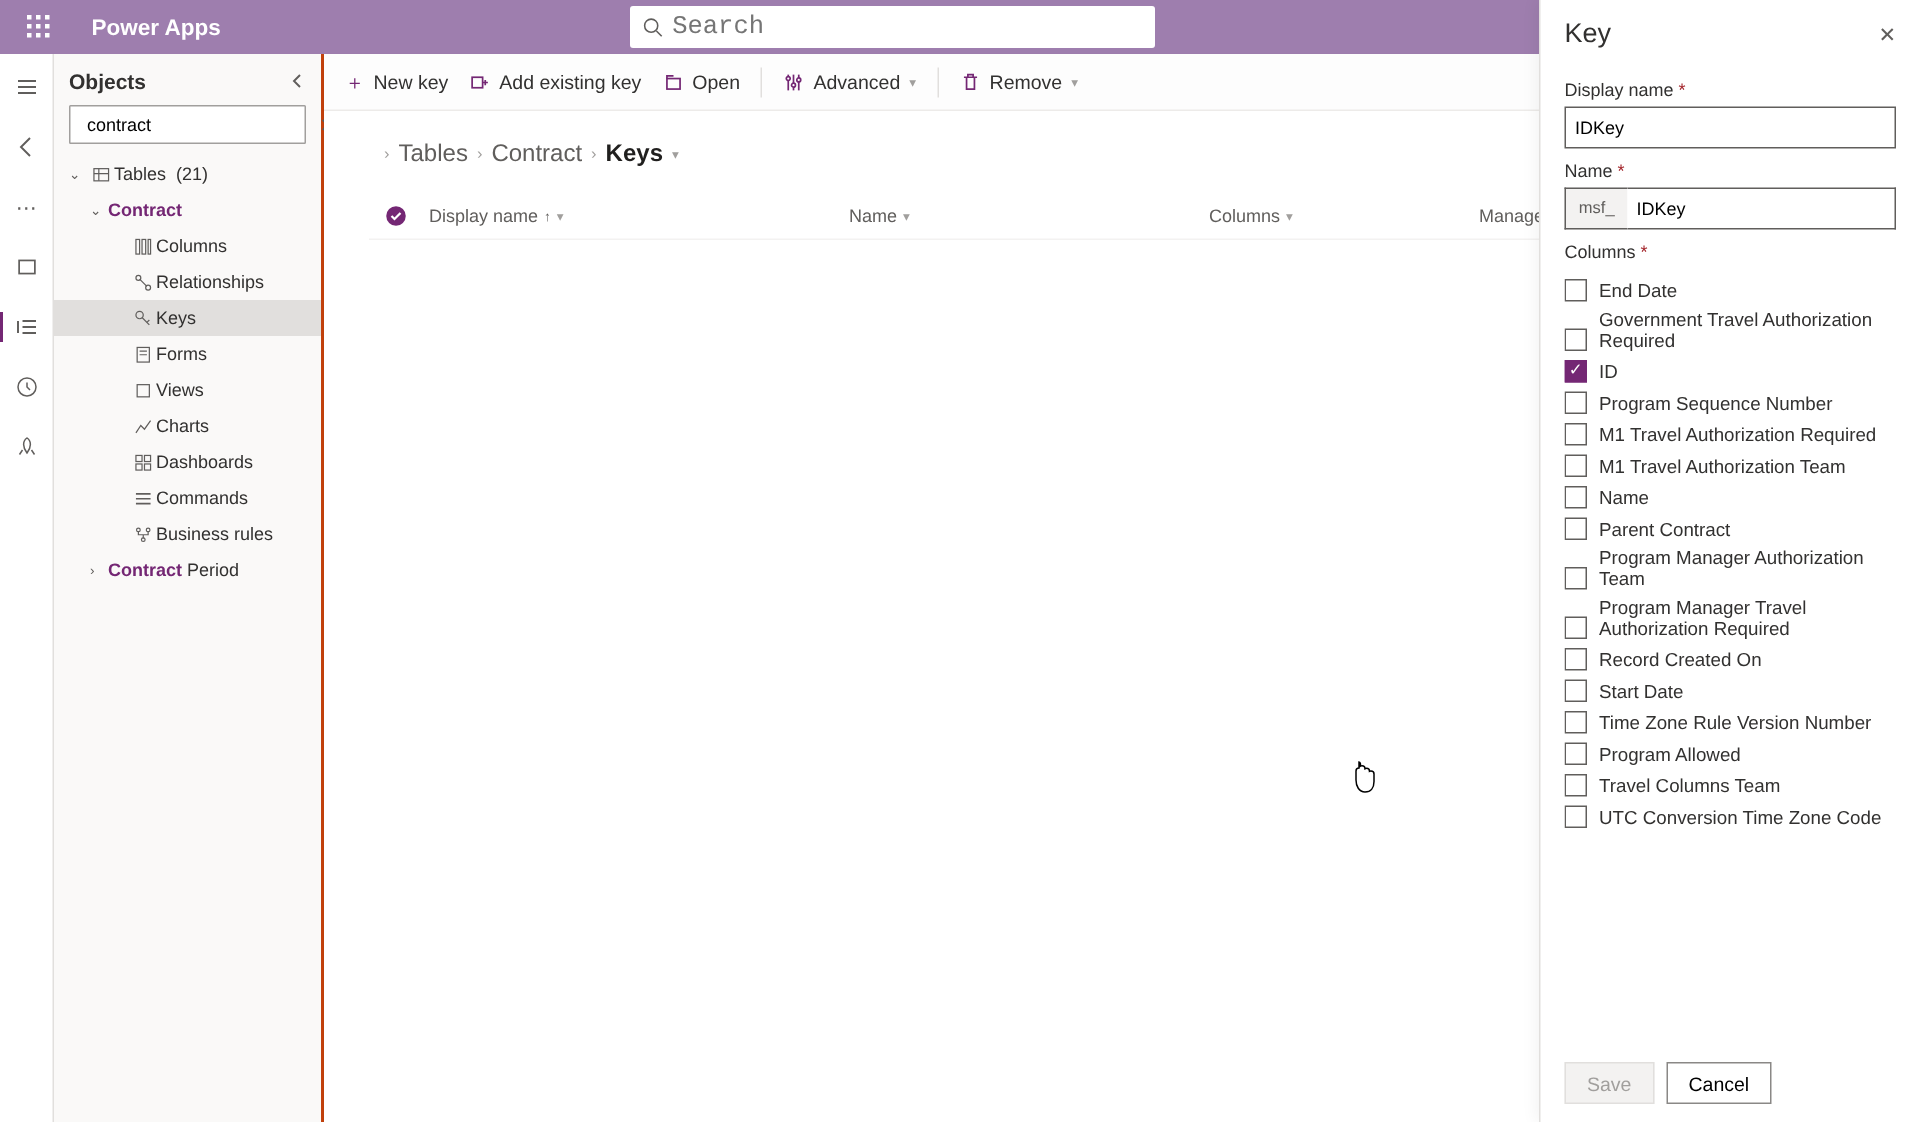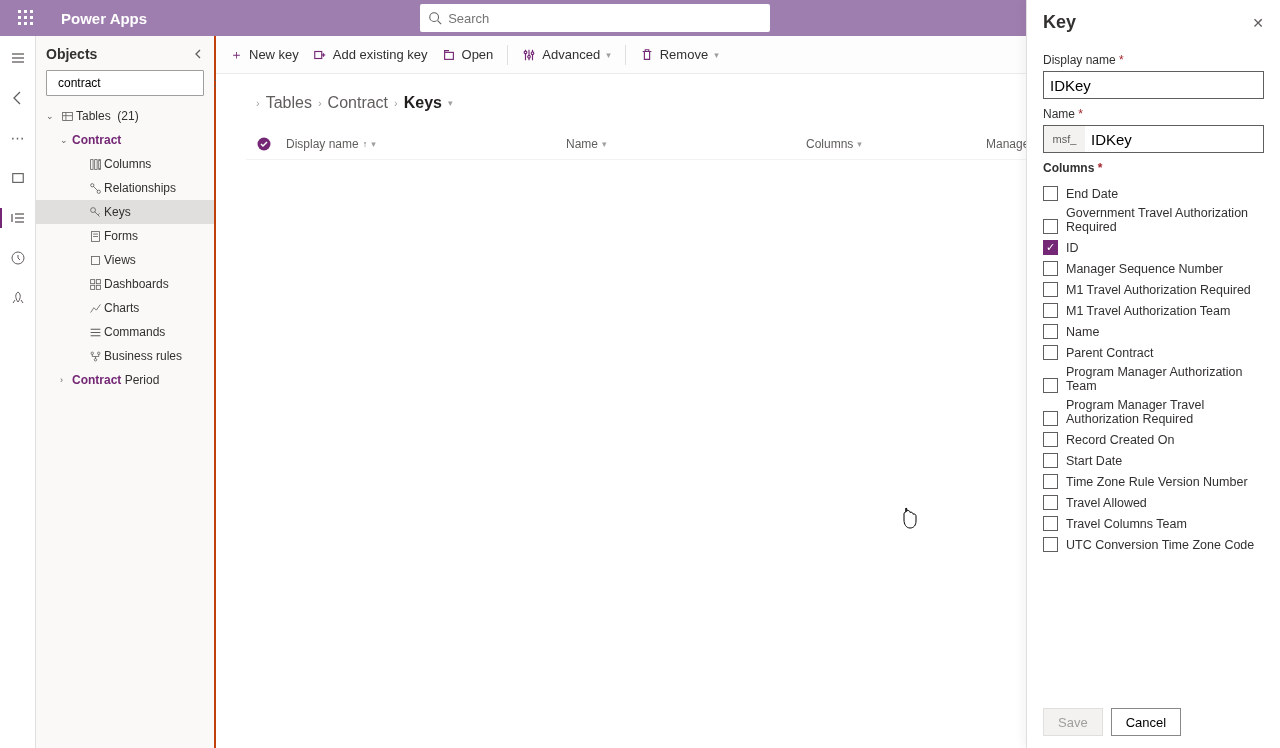--- a/index.html
+++ b/index.html
@@ -2,21 +2,21 @@
 <html><head>
 <meta charset="utf-8">
 <style>
   * { box-sizing: border-box; margin: 0; padding: 0; }
   body { font-family: 'Segoe UI', Arial, sans-serif; font-size: 13px; color: #323130; overflow: hidden; width: 1280px; height: 748px; position: relative; background: #fff; }
   
   .header { background: #9e7eae; height: 36px; display: flex; align-items: center; color: #fff; padding: 0 8px; gap: 13px; }
   .header-waffle { width: 36px; height: 36px; display: flex; align-items: center; justify-content: center; cursor: pointer; }
   .header-title { font-size: 15px; font-weight: 600; margin-left: 4px; }
   .header-search { flex: 0 0 350px; margin-left: 260px; height: 28px; background: #fff; border-radius: 2px; display: flex; align-items: center; padding: 0 8px; }
-  .header-search input { flex: 1; border: none; outline: none; font-size: 13px; background: transparent; }
+  .header-search input { flex: 1; border: none; outline: none; font-size: 17px; background: transparent; font-family: Liberation Mono, monospace; }
   .header-right { margin-left: auto; display: flex; align-items: center; font-size: 10px; gap: 10px;}
   .env-block { display: flex; align-items: center; gap: 6px;}
   .env-text { text-align: left; line-height: 1.1; }
 
   .body-row { display: flex; height: calc(748px - 36px); }
   
   .leftrail { width: 36px; background: #fff; border-right: 1px solid #e1dfdd; display: flex; flex-direction: column; align-items: center; padding-top: 8px; gap: 12px; }
   .leftrail-item { width: 28px; height: 28px; display: flex; align-items: center; justify-content: center; cursor: pointer; color: #605e5c; position: relative; }
   .leftrail-item.active::before { content: ''; position: absolute; left: -4px; width: 2px; height: 20px; background: #742774; }
   
@@ -54,25 +54,25 @@
   .gh-display { width: 280px; }
   .gh-name { width: 240px; }
   .gh-columns { width: 180px; }
   .gh-managed { width: 100px; }
   .sort-up { font-size: 9px; }
   .chev-down-sm { font-size: 9px; color: #a19f9d; }
 
   
   .flyout { position: absolute; top: 0; right: 0; width: 254px; height: 100%; background: #fff; border-left: 1px solid #e1dfdd; box-shadow: -3px 0 10px rgba(0,0,0,0.05); display: flex; flex-direction: column; padding: 12px 16px; }
   .flyout-header { display: flex; justify-content: space-between; align-items: center; margin-bottom: 12px; }
-  .flyout-title { font-size: 18px; font-weight: 700; }
+  .flyout-title { font-size: 18px; font-weight: 400; }
   .close-x { cursor: pointer; color: #605e5c; font-size: 14px; }
   .form-label { font-size: 12px; margin-bottom: 4px; margin-top: 8px;}
   .req { color: #a4262c; }
-  .form-input { width: 100%; height: 28px; border: 1px solid #605e5c; padding: 0 6px; font-size: 15px; outline: none;}
+  .form-input { width: 100%; height: 28px; border: 1px solid #605e5c; padding: 0 6px; font-size: 12px; outline: none;}
   .name-row { display: flex; }
   .name-prefix { width: 42px; height: 28px; border: 1px solid #605e5c; border-right: none; background: #f3f2f1; display: flex; align-items: center; justify-content: center; font-size: 11px; color: #605e5c; }
   .name-row input { flex: 1; border-left: none;}
   
   .columns-list { margin-top: 6px; flex: 1; overflow: auto; }
   .chk-row { display: flex; align-items: flex-end; gap: 8px; margin-bottom: 5px; font-size: 12.5px; }
   .chk { width: 15px; height: 15px; border: 1px solid #605e5c; flex-shrink: 0; margin-top: 1px; display: flex; align-items: center; justify-content: center; cursor: pointer;}
   .chk.checked { background: #742774; border-color: #742774; }
   .chk.checked::after { content: '✓'; color: #fff; font-size: 11px; line-height: 1;}
   
@@ -243,35 +243,35 @@
             <span class="tree-icon">
               <svg width="13" height="13" viewBox="0 0 16 16" fill="none" stroke="#605e5c" stroke-width="1">
                 <rect x="3" y="3" width="10" height="10"></rect>
               </svg>
             </span>
             <span class="tree-label">Views</span>
           </div>
         <div class="tree-row">
             <span class="tree-icon">
               <svg width="13" height="13" viewBox="0 0 16 16" fill="none" stroke="#605e5c" stroke-width="1">
+                <path d="M2 13L6 7l3 3 5-7"></path>
+              </svg>
+            </span>
+            <span class="tree-label">Charts</span>
+          </div>
+        <div class="tree-row">
+            <span class="tree-icon">
+              <svg width="13" height="13" viewBox="0 0 16 16" fill="none" stroke="#605e5c" stroke-width="1">
                 <rect x="2" y="2" width="5" height="5"></rect>
                 <rect x="9" y="2" width="5" height="5"></rect>
                 <rect x="2" y="9" width="5" height="5"></rect>
                 <rect x="9" y="9" width="5" height="5"></rect>
               </svg>
             </span>
             <span class="tree-label">Dashboards</span>
-          </div>
-        <div class="tree-row">
-            <span class="tree-icon">
-              <svg width="13" height="13" viewBox="0 0 16 16" fill="none" stroke="#605e5c" stroke-width="1">
-                <path d="M2 13L6 7l3 3 5-7"></path>
-              </svg>
-            </span>
-            <span class="tree-label">Charts</span>
           </div>
         <div class="tree-row">
             <span class="tree-icon">
               <svg width="13" height="13" viewBox="0 0 16 16" stroke="#605e5c" stroke-width="1.3">
                 <line x1="2" y1="4" x2="14" y2="4"></line>
                 <line x1="2" y1="8" x2="14" y2="8"></line>
                 <line x1="2" y1="12" x2="14" y2="12"></line>
               </svg>
             </span>
             <span class="tree-label">Commands</span>
@@ -391,37 +391,37 @@
     <span class="flyout-title">Key</span>
     <span class="close-x">✕</span>
   </div>
   <div class="form-label"><span>Display name</span> <span class="req">*</span></div>
   <input class="form-input" type="text" value="IDKey" style="">
   <div class="form-label"><span>Name</span> <span class="req">*</span></div>
   <div class="name-row">
     <div class="name-prefix">msf_</div>
     <input class="form-input" type="text" value="IDKey" style="">
   </div>
-  <div class="form-label" style="font-weight:700;"><span>Columns</span> <span class="req">*</span></div>
+  <div class="form-label" style="font-weight:400;"><span>Columns</span> <span class="req">*</span></div>
   <div class="columns-list" id="columns-list">
       <div class="chk-row">
         <div class="chk"></div>
         <span>End Date</span>
       </div>
       <div class="chk-row">
         <div class="chk"></div>
         <span>Government Travel Authorization Required</span>
       </div>
       <div class="chk-row">
         <div class="chk checked"></div>
         <span>ID</span>
       </div>
       <div class="chk-row">
         <div class="chk"></div>
-        <span>Manager Sequence Number</span>
+        <span>Program Sequence Number</span>
       </div>
       <div class="chk-row">
         <div class="chk"></div>
         <span>M1 Travel Authorization Required</span>
       </div>
       <div class="chk-row">
         <div class="chk"></div>
         <span>M1 Travel Authorization Team</span>
       </div>
       <div class="chk-row">
@@ -447,21 +447,21 @@
       <div class="chk-row">
         <div class="chk"></div>
         <span>Start Date</span>
       </div>
       <div class="chk-row">
         <div class="chk"></div>
         <span>Time Zone Rule Version Number</span>
       </div>
       <div class="chk-row">
         <div class="chk"></div>
-        <span>Travel Allowed</span>
+        <span>Program Allowed</span>
       </div>
       <div class="chk-row">
         <div class="chk"></div>
         <span>Travel Columns Team</span>
       </div>
       <div class="chk-row">
         <div class="chk"></div>
         <span>UTC Conversion Time Zone Code</span>
       </div>
     </div>

